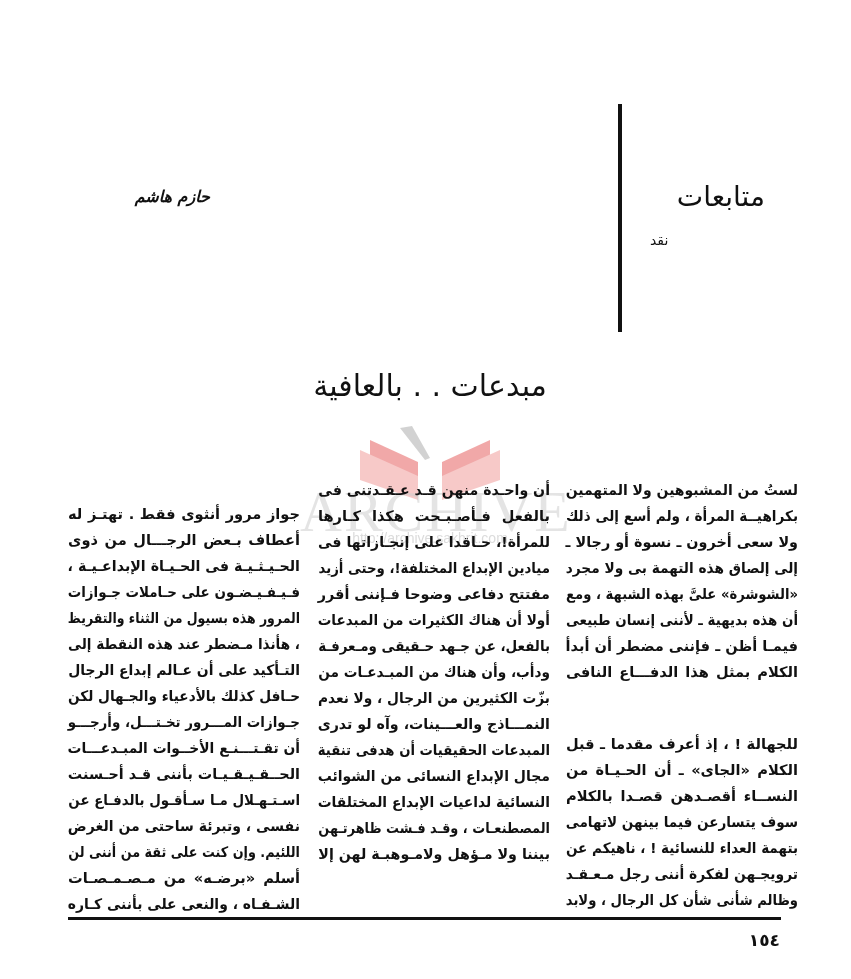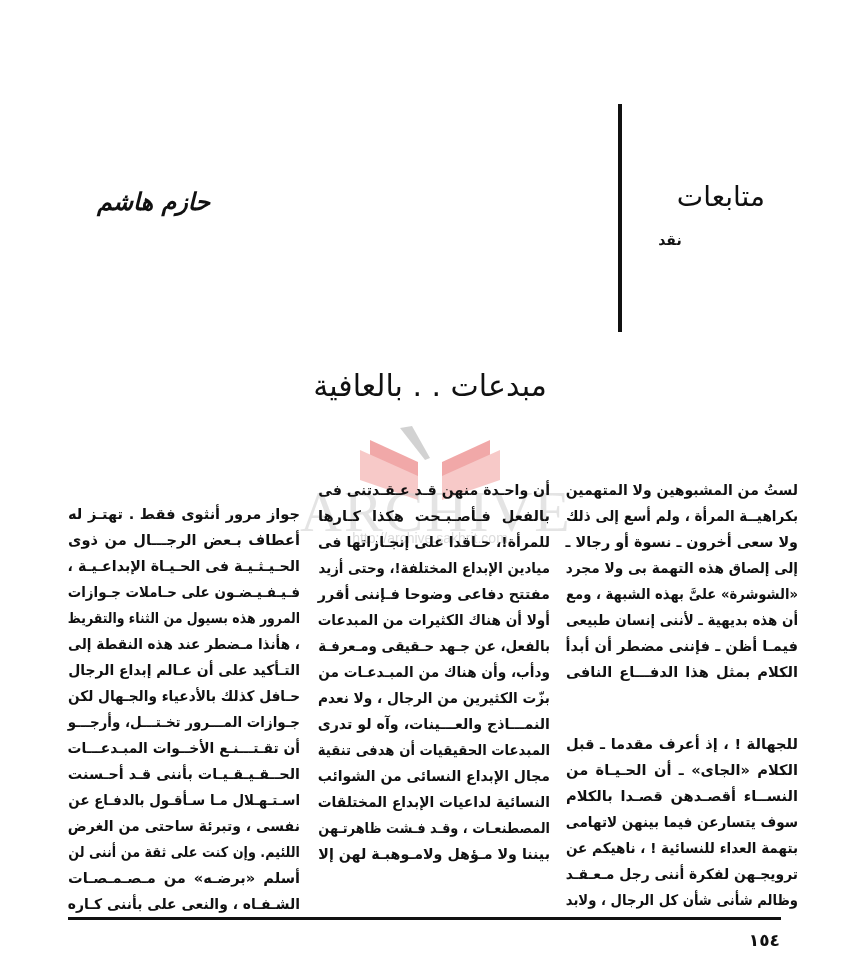--- a/index.html
+++ b/index.html
@@ -2,27 +2,27 @@
 <html><head>
   <meta charset="utf-8">
   <style>
     html, body { margin: 0; padding: 0; background: #ffffff; }
     body { width: 851px; height: 979px; position: relative; overflow: hidden;
            font-family: "DejaVu Sans", sans-serif; color: #111; }
     .abs { position: absolute; }
 
     .section-title { left: 655px; top: 180px; width: 110px; text-align: right;
       font-size: 28px; font-weight: normal; direction: rtl; letter-spacing: 1px; }
-    .section-sub { left: 650px; top: 232px; width: 40px; text-align: center;
-      font-size: 14px; font-weight: bold; direction: rtl; }
+    .section-sub { left: 650px; top: 232px; width: 40px; text-align: left;
+      font-size: 14px; font-weight: normal; direction: rtl; }
     .vrule { left: 618px; top: 104px; width: 4px; height: 228px; background: #111; }
 
     .author { left: 60px; top: 187px; width: 150px; text-align: right;
       font-family: "DejaVu Serif", serif; font-style: italic; font-weight: bold;
-      font-size: 24px; direction: rtl; }
+      font-size: 16px; direction: rtl; }
 
     .headline { left: 280px; top: 368px; width: 300px; text-align: center;
       font-size: 30px; font-weight: normal; direction: rtl; }
 
     .watermark { left: 300px; top: 420px; width: 260px; height: 130px; pointer-events: none; }
     .wm-text { position: absolute; left: 0; top: 58px; width: 260px; text-align: center;
       font-family: "Liberation Serif", serif; font-size: 58px; color: #cfcfcf; letter-spacing: 2px; opacity: .55; }
     .wm-url { position: absolute; left: 0; top: 110px; width: 260px; text-align: center;
       font-family: "Liberation Sans", sans-serif; font-size: 14px; color: #c4c4c4; opacity: .6; }
 

